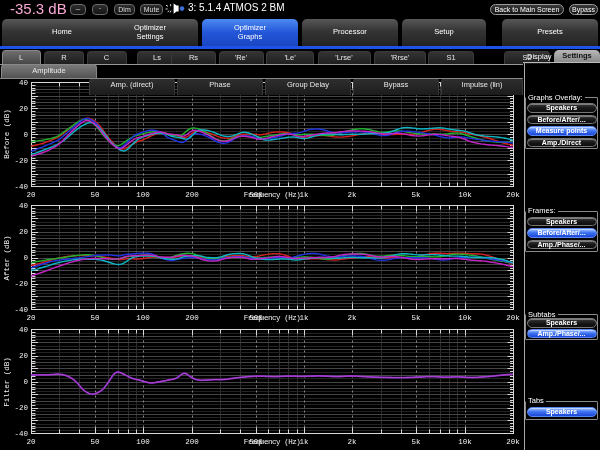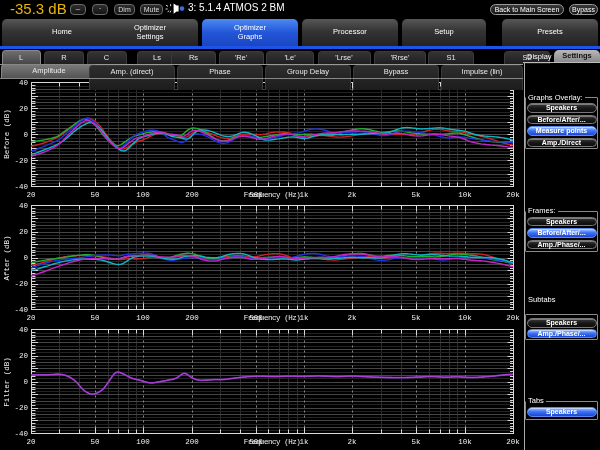--- a/index.html
+++ b/index.html
@@ -2,21 +2,21 @@
 <html><head><meta charset="utf-8"><style>
 *{margin:0;padding:0;box-sizing:border-box}
 html,body{width:600px;height:450px;background:#000;overflow:hidden;font-family:"Liberation Sans",sans-serif}
 .abs{position:absolute}
 .btn{position:absolute;border:1px solid #6a6a6a;border-radius:4px;background:linear-gradient(#2e2e2e,#151515);color:#ddd;text-align:center;font-size:7px;line-height:9.5px}
 .pillbtn{position:absolute;border:1px solid #999;border-radius:5.5px;background:linear-gradient(#3a3a3a,#141414);color:#fff;text-align:center;font-size:7px;line-height:9px}
 .maintab{position:absolute;top:19px;height:27px;border-radius:5px 5px 0 0;background:linear-gradient(#575757,#343434 45%,#232323);color:#fff;font-size:7.5px;text-align:center;display:flex;align-items:center;justify-content:center;line-height:8.5px}
 .maintab.sel{background:linear-gradient(#4d8af2,#2356d8 50%,#1a46c2)}
 .chtab{position:absolute;top:50.5px;height:13px;border:1px solid #3a3a3a;border-bottom:none;border-radius:4px 4px 0 0;background:linear-gradient(#343434,#1f1f1f);color:#e8e8e8;font-size:7.5px;text-align:center;line-height:12px}
 .chtab.sel{background:linear-gradient(#6e6e6e,#474747);border-color:#888;top:49.5px;height:14px;line-height:13px}
-.subtab{position:absolute;top:65px;height:25px;border:1px solid #3a3a3a;border-bottom:none;border-radius:4px 4px 0 0;background:linear-gradient(#2e2e2e,#1c1c1c);color:#e8e8e8;font-size:7.5px;text-align:center;line-height:11.5px}
+.subtab{position:absolute;top:78px;height:17px;border:1px solid #3a3a3a;border-bottom:none;border-radius:4px 4px 0 0;background:linear-gradient(#2e2e2e,#1c1c1c);color:#e8e8e8;font-size:7.5px;text-align:center;line-height:11.5px}
 .subtab.sel{background:linear-gradient(#7a7a7a,#535353);border-color:#888;top:64px;height:13.5px;line-height:12.5px}
 .fs{position:absolute;left:525px;width:73px;border:1px solid #8a8a8a;border-radius:1px}
 .fslab{position:absolute;left:526px;background:#000;color:#fff;font-size:7.5px;padding:0 2px;line-height:9px}
 .sbtn{position:absolute;left:1.5px;right:1.5px;height:9.5px;border:1px solid #777;border-radius:5px;background:linear-gradient(#3a3a3a,#161616 55%,#0e0e0e);box-shadow:inset 0 1px 0 rgba(255,255,255,.35);color:#fff;font-size:7px;font-weight:bold;text-align:center;line-height:8.5px}
 .sbtn.blue{background:linear-gradient(#a6c8ff,#3f74f2 45%,#1a46d8);border-color:#5b86f0}
 </style></head>
 <body>
 <svg width="600" height="450" viewBox="0 0 600 450" style="position:absolute;left:0;top:0">
 <g font-family="Liberation Mono, monospace" font-size="7.5" fill="#f2f2f2">
 <path d="M59.5 83.5V185.5M79.5 83.5V185.5M108.5 83.5V185.5M118.5 83.5V185.5M128.5 83.5V185.5M136.5 83.5V185.5M220.5 83.5V185.5M240.5 83.5V185.5M268.5 83.5V185.5M279.5 83.5V185.5M288.5 83.5V185.5M297.5 83.5V185.5M381.5 83.5V185.5M401.5 83.5V185.5M429.5 83.5V185.5M440.5 83.5V185.5M449.5 83.5V185.5M457.5 83.5V185.5" stroke="#2c2c2c" stroke-width="1" fill="none"></path>
@@ -99,21 +99,21 @@
 <path d="M31.0 265.3L32.6 265.2L34.2 264.8L35.8 264.4L37.4 264.0L39.0 263.6L40.6 263.2L42.2 262.8L43.9 262.3L45.5 261.8L47.1 261.3L48.7 260.8L50.3 260.3L51.9 259.8L53.5 259.3L55.1 258.9L56.7 258.5L58.3 258.1L59.9 257.7L61.5 257.4L63.1 257.1L64.7 256.8L66.3 256.6L68.0 256.3L69.6 256.1L71.2 256.0L72.8 255.8L74.4 255.7L76.0 255.7L77.6 255.6L79.2 255.6L80.8 255.6L82.4 255.6L84.0 255.6L85.6 255.6L87.2 255.6L88.8 255.6L90.4 255.7L92.1 255.7L93.7 255.8L95.3 255.8L96.9 256.0L98.5 256.1L100.1 256.3L101.7 256.6L103.3 256.9L104.9 257.2L106.5 257.5L108.1 257.8L109.7 258.0L111.3 258.3L112.9 258.5L114.5 258.8L116.2 259.1L117.8 259.3L119.4 259.5L121.0 259.5L122.6 259.4L124.2 259.2L125.8 258.9L127.4 258.8L129.0 258.7L130.6 258.8L132.2 258.8L133.8 258.9L135.4 258.9L137.0 258.9L138.6 258.9L140.3 258.8L141.9 258.7L143.5 258.5L145.1 258.2L146.7 257.9L148.3 257.6L149.9 257.3L151.5 257.1L153.1 257.0L154.7 256.9L156.3 257.0L157.9 257.1L159.5 257.3L161.1 257.4L162.7 257.4L164.4 257.4L166.0 257.5L167.6 257.5L169.2 257.6L170.8 257.6L172.4 257.5L174.0 257.3L175.6 257.1L177.2 256.8L178.8 256.5L180.4 256.2L182.0 256.0L183.6 255.9L185.2 255.9L186.8 255.9L188.5 255.9L190.1 256.0L191.7 256.1L193.3 256.2L194.9 256.4L196.5 256.7L198.1 257.0L199.7 257.4L201.3 257.8L202.9 258.1L204.5 258.4L206.1 258.5L207.7 258.6L209.3 258.7L210.9 258.8L212.6 258.8L214.2 258.7L215.8 258.6L217.4 258.4L219.0 258.1L220.6 257.7L222.2 257.3L223.8 256.9L225.4 256.6L227.0 256.4L228.6 256.2L230.2 256.0L231.8 255.9L233.4 255.8L235.0 255.7L236.7 255.7L238.3 255.6L239.9 255.6L241.5 255.7L243.1 255.8L244.7 256.0L246.3 256.2L247.9 256.5L249.5 256.7L251.1 256.8L252.7 256.8L254.3 256.7L255.9 256.5L257.5 256.3L259.1 256.0L260.8 255.6L262.4 255.3L264.0 254.9L265.6 254.6L267.2 254.4L268.8 254.1L270.4 253.9L272.0 253.8L273.6 253.6L275.2 253.6L276.8 253.6L278.4 253.7L280.0 253.9L281.6 254.2L283.2 254.6L284.9 255.1L286.5 255.7L288.1 256.3L289.7 256.9L291.3 257.5L292.9 257.9L294.5 258.3L296.1 258.6L297.7 258.8L299.3 258.9L300.9 258.9L302.5 258.9L304.1 259.0L305.7 259.0L307.3 259.0L309.0 259.0L310.6 258.9L312.2 258.8L313.8 258.8L315.4 258.7L317.0 258.7L318.6 258.7L320.2 258.8L321.8 259.0L323.4 259.2L325.0 259.3L326.6 259.5L328.2 259.7L329.8 259.8L331.4 259.9L333.1 260.0L334.7 259.9L336.3 259.9L337.9 259.7L339.5 259.6L341.1 259.4L342.7 259.2L344.3 259.0L345.9 258.8L347.5 258.6L349.1 258.5L350.7 258.3L352.3 258.2L353.9 258.0L355.5 257.8L357.2 257.6L358.8 257.4L360.4 257.3L362.0 257.1L363.6 256.9L365.2 256.8L366.8 256.8L368.4 256.8L370.0 256.8L371.6 257.0L373.2 257.1L374.8 257.3L376.4 257.5L378.0 257.7L379.6 257.9L381.3 257.9L382.9 258.0L384.5 258.0L386.1 257.9L387.7 257.9L389.3 257.8L390.9 257.7L392.5 257.6L394.1 257.6L395.7 257.5L397.3 257.5L398.9 257.6L400.5 257.7L402.1 257.7L403.7 257.8L405.4 257.9L407.0 257.9L408.6 257.9L410.2 257.9L411.8 257.8L413.4 257.6L415.0 257.4L416.6 257.0L418.2 256.7L419.8 256.2L421.4 255.8L423.0 255.3L424.6 254.9L426.2 254.5L427.8 254.1L429.5 253.8L431.1 253.5L432.7 253.4L434.3 253.3L435.9 253.2L437.5 253.2L439.1 253.3L440.7 253.3L442.3 253.4L443.9 253.5L445.5 253.5L447.1 253.6L448.7 253.5L450.3 253.5L451.9 253.4L453.6 253.3L455.2 253.2L456.8 253.2L458.4 253.2L460.0 253.2L461.6 253.3L463.2 253.3L464.8 253.4L466.4 253.5L468.0 253.5L469.6 253.6L471.2 253.7L472.8 253.7L474.4 253.8L476.0 253.8L477.7 253.9L479.3 254.0L480.9 254.1L482.5 254.3L484.1 254.6L485.7 255.0L487.3 255.4L488.9 255.9L490.5 256.4L492.1 256.9L493.7 257.4L495.3 258.0L496.9 258.6L498.5 259.2L500.1 259.7L501.8 260.3L503.4 260.9L505.0 261.5L506.6 262.0L508.2 262.5L509.8 263.0L511.4 263.5L513.0 263.9" fill="none" stroke="#d42020" stroke-width="1.45" stroke-linejoin="round"></path>
       <path d="M31.0 262.7L32.6 262.4L34.2 262.1L35.8 261.8L37.4 261.5L39.0 261.2L40.6 260.9L42.2 260.7L43.9 260.4L45.5 260.1L47.1 259.8L48.7 259.5L50.3 259.3L51.9 259.1L53.5 258.9L55.1 258.7L56.7 258.5L58.3 258.3L59.9 258.1L61.5 257.8L63.1 257.6L64.7 257.3L66.3 257.1L68.0 256.8L69.6 256.5L71.2 256.3L72.8 256.0L74.4 255.8L76.0 255.6L77.6 255.4L79.2 255.2L80.8 255.1L82.4 254.9L84.0 254.8L85.6 254.8L87.2 254.8L88.8 254.8L90.4 254.9L92.1 255.1L93.7 255.3L95.3 255.6L96.9 256.0L98.5 256.4L100.1 256.9L101.7 257.3L103.3 257.7L104.9 258.1L106.5 258.4L108.1 258.7L109.7 259.0L111.3 259.2L112.9 259.3L114.5 259.4L116.2 259.3L117.8 259.0L119.4 258.6L121.0 258.1L122.6 257.7L124.2 257.3L125.8 257.0L127.4 256.8L129.0 256.5L130.6 256.4L132.2 256.2L133.8 256.0L135.4 255.9L137.0 255.7L138.6 255.6L140.3 255.4L141.9 255.2L143.5 255.1L145.1 255.1L146.7 255.1L148.3 255.2L149.9 255.4L151.5 255.7L153.1 256.2L154.7 256.6L156.3 257.0L157.9 257.4L159.5 257.6L161.1 257.8L162.7 258.0L164.4 258.1L166.0 258.1L167.6 258.0L169.2 257.7L170.8 257.3L172.4 256.8L174.0 256.3L175.6 255.7L177.2 255.1L178.8 254.7L180.4 254.3L182.0 254.0L183.6 253.7L185.2 253.5L186.8 253.3L188.5 253.3L190.1 253.4L191.7 253.6L193.3 253.9L194.9 254.3L196.5 254.9L198.1 255.4L199.7 255.9L201.3 256.4L202.9 256.9L204.5 257.4L206.1 257.8L207.7 258.2L209.3 258.5L210.9 258.8L212.6 259.0L214.2 259.0L215.8 258.9L217.4 258.8L219.0 258.6L220.6 258.3L222.2 258.1L223.8 257.9L225.4 257.8L227.0 257.6L228.6 257.3L230.2 257.1L231.8 256.9L233.4 256.8L235.0 256.6L236.7 256.5L238.3 256.5L239.9 256.6L241.5 256.7L243.1 257.0L244.7 257.2L246.3 257.5L247.9 257.7L249.5 257.9L251.1 257.9L252.7 257.9L254.3 257.9L255.9 257.8L257.5 257.7L259.1 257.7L260.8 257.6L262.4 257.6L264.0 257.5L265.6 257.5L267.2 257.4L268.8 257.3L270.4 257.2L272.0 257.1L273.6 257.0L275.2 257.0L276.8 257.0L278.4 257.1L280.0 257.2L281.6 257.4L283.2 257.6L284.9 257.8L286.5 257.9L288.1 258.0L289.7 258.1L291.3 258.0L292.9 257.9L294.5 257.7L296.1 257.5L297.7 257.3L299.3 257.1L300.9 257.1L302.5 257.0L304.1 257.0L305.7 257.0L307.3 257.0L309.0 257.1L310.6 257.1L312.2 257.3L313.8 257.4L315.4 257.7L317.0 258.0L318.6 258.3L320.2 258.6L321.8 258.9L323.4 259.1L325.0 259.2L326.6 259.3L328.2 259.3L329.8 259.2L331.4 258.9L333.1 258.6L334.7 258.2L336.3 257.8L337.9 257.4L339.5 256.9L341.1 256.4L342.7 256.0L344.3 255.5L345.9 255.2L347.5 254.8L349.1 254.5L350.7 254.2L352.3 254.0L353.9 253.8L355.5 253.6L357.2 253.5L358.8 253.5L360.4 253.5L362.0 253.5L363.6 253.7L365.2 253.9L366.8 254.3L368.4 254.6L370.0 255.0L371.6 255.3L373.2 255.7L374.8 256.0L376.4 256.1L378.0 256.2L379.6 256.3L381.3 256.2L382.9 256.1L384.5 255.9L386.1 255.7L387.7 255.5L389.3 255.4L390.9 255.2L392.5 255.1L394.1 255.0L395.7 255.0L397.3 255.1L398.9 255.2L400.5 255.3L402.1 255.5L403.7 255.7L405.4 255.9L407.0 256.1L408.6 256.3L410.2 256.4L411.8 256.5L413.4 256.6L415.0 256.6L416.6 256.7L418.2 256.7L419.8 256.7L421.4 256.6L423.0 256.6L424.6 256.6L426.2 256.7L427.8 256.7L429.5 256.7L431.1 256.8L432.7 256.8L434.3 256.9L435.9 256.9L437.5 256.8L439.1 256.7L440.7 256.6L442.3 256.4L443.9 256.1L445.5 255.8L447.1 255.5L448.7 255.1L450.3 254.8L451.9 254.5L453.6 254.3L455.2 254.2L456.8 254.1L458.4 254.1L460.0 254.1L461.6 254.2L463.2 254.3L464.8 254.5L466.4 254.7L468.0 254.9L469.6 255.1L471.2 255.3L472.8 255.5L474.4 255.7L476.0 256.0L477.7 256.3L479.3 256.6L480.9 257.0L482.5 257.4L484.1 257.8L485.7 258.1L487.3 258.5L488.9 258.9L490.5 259.2L492.1 259.5L493.7 259.8L495.3 260.1L496.9 260.4L498.5 260.6L500.1 260.9L501.8 261.2L503.4 261.4L505.0 261.7L506.6 262.0L508.2 262.3L509.8 262.5L511.4 262.4L513.0 262.3" fill="none" stroke="#20b030" stroke-width="1.45" stroke-linejoin="round"></path>
       <path d="M31.0 267.9L32.6 267.3L34.2 266.8L35.8 266.3L37.4 265.7L39.0 265.2L40.6 264.7L42.2 264.2L43.9 263.7L45.5 263.2L47.1 262.7L48.7 262.3L50.3 261.8L51.9 261.4L53.5 261.1L55.1 260.8L56.7 260.5L58.3 260.3L59.9 260.1L61.5 259.8L63.1 259.6L64.7 259.4L66.3 259.2L68.0 259.0L69.6 258.8L71.2 258.7L72.8 258.5L74.4 258.3L76.0 258.1L77.6 258.0L79.2 257.8L80.8 257.6L82.4 257.4L84.0 257.1L85.6 256.9L87.2 256.6L88.8 256.4L90.4 256.2L92.1 255.9L93.7 255.7L95.3 255.5L96.9 255.3L98.5 255.2L100.1 255.1L101.7 255.0L103.3 255.0L104.9 255.0L106.5 254.9L108.1 255.0L109.7 255.0L111.3 255.1L112.9 255.3L114.5 255.5L116.2 255.6L117.8 255.7L119.4 255.7L121.0 255.5L122.6 255.2L124.2 254.8L125.8 254.5L127.4 254.3L129.0 254.2L130.6 254.0L132.2 253.9L133.8 253.8L135.4 253.7L137.0 253.5L138.6 253.4L140.3 253.3L141.9 253.2L143.5 253.1L145.1 253.1L146.7 253.2L148.3 253.3L149.9 253.5L151.5 253.9L153.1 254.5L154.7 255.1L156.3 255.8L157.9 256.6L159.5 257.3L161.1 257.9L162.7 258.5L164.4 259.0L166.0 259.5L167.6 259.9L169.2 260.2L170.8 260.4L172.4 260.4L174.0 260.2L175.6 259.9L177.2 259.6L178.8 259.2L180.4 258.9L182.0 258.6L183.6 258.4L185.2 258.2L186.8 257.9L188.5 257.8L190.1 257.6L191.7 257.5L193.3 257.5L194.9 257.7L196.5 257.9L198.1 258.1L199.7 258.4L201.3 258.7L202.9 259.0L204.5 259.2L206.1 259.4L207.7 259.6L209.3 259.7L210.9 259.8L212.6 259.9L214.2 259.9L215.8 259.8L217.4 259.6L219.0 259.3L220.6 258.9L222.2 258.6L223.8 258.3L225.4 258.0L227.0 257.8L228.6 257.6L230.2 257.4L231.8 257.2L233.4 257.0L235.0 256.8L236.7 256.7L238.3 256.6L239.9 256.6L241.5 256.7L243.1 256.9L244.7 257.2L246.3 257.5L247.9 257.8L249.5 258.0L251.1 258.2L252.7 258.4L254.3 258.4L255.9 258.4L257.5 258.4L259.1 258.3L260.8 258.3L262.4 258.2L264.0 258.2L265.6 258.2L267.2 258.2L268.8 258.1L270.4 258.0L272.0 257.9L273.6 257.8L275.2 257.7L276.8 257.6L278.4 257.6L280.0 257.5L281.6 257.6L283.2 257.6L284.9 257.7L286.5 257.7L288.1 257.7L289.7 257.6L291.3 257.5L292.9 257.2L294.5 256.8L296.1 256.4L297.7 255.9L299.3 255.5L300.9 255.0L302.5 254.7L304.1 254.4L305.7 254.1L307.3 253.8L309.0 253.6L310.6 253.5L312.2 253.4L313.8 253.4L315.4 253.5L317.0 253.7L318.6 253.9L320.2 254.3L321.8 254.7L323.4 255.1L325.0 255.5L326.6 255.9L328.2 256.2L329.8 256.5L331.4 256.7L333.1 256.8L334.7 256.8L336.3 256.8L337.9 256.7L339.5 256.6L341.1 256.5L342.7 256.4L344.3 256.2L345.9 256.1L347.5 256.1L349.1 256.0L350.7 256.0L352.3 256.0L353.9 256.0L355.5 256.0L357.2 256.1L358.8 256.2L360.4 256.3L362.0 256.5L363.6 256.7L365.2 257.0L366.8 257.4L368.4 257.8L370.0 258.2L371.6 258.7L373.2 259.1L374.8 259.5L376.4 259.9L378.0 260.1L379.6 260.3L381.3 260.4L382.9 260.3L384.5 260.2L386.1 260.0L387.7 259.8L389.3 259.5L390.9 259.2L392.5 258.9L394.1 258.6L395.7 258.3L397.3 258.1L398.9 258.0L400.5 257.8L402.1 257.7L403.7 257.7L405.4 257.7L407.0 257.7L408.6 257.7L410.2 257.7L411.8 257.7L413.4 257.7L415.0 257.7L416.6 257.7L418.2 257.7L419.8 257.7L421.4 257.7L423.0 257.8L424.6 257.9L426.2 258.0L427.8 258.1L429.5 258.3L431.1 258.6L432.7 258.8L434.3 259.1L435.9 259.3L437.5 259.6L439.1 259.8L440.7 259.9L442.3 260.0L443.9 260.0L445.5 259.9L447.1 259.7L448.7 259.5L450.3 259.2L451.9 258.9L453.6 258.6L455.2 258.3L456.8 258.1L458.4 257.9L460.0 257.8L461.6 257.7L463.2 257.6L464.8 257.5L466.4 257.4L468.0 257.4L469.6 257.4L471.2 257.4L472.8 257.3L474.4 257.3L476.0 257.3L477.7 257.3L479.3 257.4L480.9 257.5L482.5 257.7L484.1 257.9L485.7 258.1L487.3 258.3L488.9 258.6L490.5 258.8L492.1 259.1L493.7 259.3L495.3 259.6L496.9 259.8L498.5 260.1L500.1 260.3L501.8 260.6L503.4 260.9L505.0 261.2L506.6 261.5L508.2 261.9L509.8 262.3L511.4 262.7L513.0 262.9" fill="none" stroke="#2033e0" stroke-width="1.45" stroke-linejoin="round"></path>
       <path d="M31.0 270.0L32.6 269.9L34.2 269.9L35.8 269.6L37.4 269.1L39.0 268.5L40.6 268.0L42.2 267.5L43.9 267.0L45.5 266.5L47.1 266.1L48.7 265.6L50.3 265.1L51.9 264.5L53.5 264.0L55.1 263.5L56.7 263.1L58.3 262.7L59.9 262.3L61.5 261.9L63.1 261.6L64.7 261.3L66.3 260.9L68.0 260.7L69.6 260.4L71.2 260.1L72.8 259.9L74.4 259.7L76.0 259.5L77.6 259.4L79.2 259.3L80.8 259.2L82.4 259.2L84.0 259.2L85.6 259.2L87.2 259.2L88.8 259.2L90.4 259.2L92.1 259.3L93.7 259.3L95.3 259.4L96.9 259.6L98.5 259.7L100.1 259.9L101.7 260.2L103.3 260.6L104.9 261.0L106.5 261.5L108.1 262.0L109.7 262.5L111.3 263.0L112.9 263.5L114.5 263.9L116.2 264.2L117.8 264.4L119.4 264.4L121.0 264.2L122.6 263.7L124.2 262.9L125.8 261.9L127.4 260.8L129.0 259.7L130.6 258.7L132.2 257.9L133.8 257.3L135.4 256.9L137.0 256.5L138.6 256.3L140.3 256.1L141.9 256.0L143.5 256.0L145.1 255.9L146.7 255.9L148.3 255.9L149.9 255.9L151.5 255.9L153.1 256.0L154.7 256.1L156.3 256.4L157.9 256.8L159.5 257.2L161.1 257.7L162.7 258.1L164.4 258.5L166.0 258.8L167.6 259.0L169.2 259.1L170.8 259.2L172.4 259.3L174.0 259.2L175.6 259.1L177.2 258.8L178.8 258.4L180.4 257.9L182.0 257.4L183.6 256.9L185.2 256.5L186.8 256.2L188.5 256.0L190.1 255.8L191.7 255.7L193.3 255.6L194.9 255.5L196.5 255.6L198.1 255.7L199.7 255.9L201.3 256.2L202.9 256.5L204.5 256.9L206.1 257.2L207.7 257.4L209.3 257.5L210.9 257.6L212.6 257.7L214.2 257.7L215.8 257.6L217.4 257.5L219.0 257.2L220.6 256.9L222.2 256.5L223.8 256.0L225.4 255.5L227.0 255.0L228.6 254.5L230.2 254.2L231.8 253.9L233.4 253.7L235.0 253.6L236.7 253.5L238.3 253.5L239.9 253.5L241.5 253.6L243.1 253.8L244.7 254.1L246.3 254.6L247.9 255.1L249.5 255.8L251.1 256.4L252.7 257.1L254.3 257.7L255.9 258.2L257.5 258.6L259.1 258.9L260.8 259.2L262.4 259.3L264.0 259.4L265.6 259.5L267.2 259.5L268.8 259.6L270.4 259.6L272.0 259.6L273.6 259.5L275.2 259.4L276.8 259.3L278.4 259.2L280.0 259.0L281.6 259.0L283.2 258.9L284.9 259.0L286.5 259.1L288.1 259.2L289.7 259.4L291.3 259.6L292.9 259.7L294.5 259.9L296.1 259.9L297.7 259.9L299.3 259.8L300.9 259.6L302.5 259.3L304.1 259.1L305.7 258.8L307.3 258.7L309.0 258.5L310.6 258.3L312.2 258.1L313.8 258.0L315.4 257.8L317.0 257.7L318.6 257.5L320.2 257.5L321.8 257.5L323.4 257.5L325.0 257.7L326.6 257.8L328.2 257.9L329.8 258.1L331.4 258.2L333.1 258.3L334.7 258.3L336.3 258.3L337.9 258.3L339.5 258.2L341.1 258.0L342.7 257.9L344.3 257.8L345.9 257.7L347.5 257.6L349.1 257.5L350.7 257.4L352.3 257.5L353.9 257.5L355.5 257.5L357.2 257.6L358.8 257.6L360.4 257.6L362.0 257.7L363.6 257.7L365.2 257.7L366.8 257.7L368.4 257.8L370.0 257.8L371.6 257.8L373.2 257.9L374.8 258.0L376.4 258.1L378.0 258.1L379.6 258.1L381.3 258.0L382.9 257.9L384.5 257.6L386.1 257.3L387.7 256.9L389.3 256.5L390.9 256.0L392.5 255.6L394.1 255.1L395.7 254.7L397.3 254.4L398.9 254.1L400.5 253.9L402.1 253.7L403.7 253.7L405.4 253.7L407.0 253.8L408.6 253.9L410.2 254.1L411.8 254.3L413.4 254.5L415.0 254.6L416.6 254.8L418.2 254.9L419.8 254.9L421.4 254.9L423.0 254.9L424.6 254.8L426.2 254.8L427.8 254.7L429.5 254.7L431.1 254.6L432.7 254.6L434.3 254.7L435.9 254.8L437.5 254.9L439.1 255.0L440.7 255.2L442.3 255.4L443.9 255.5L445.5 255.7L447.1 255.9L448.7 256.0L450.3 256.1L451.9 256.1L453.6 256.1L455.2 256.1L456.8 256.1L458.4 256.1L460.0 256.2L461.6 256.3L463.2 256.5L464.8 256.7L466.4 256.8L468.0 257.0L469.6 257.1L471.2 257.3L472.8 257.4L474.4 257.5L476.0 257.5L477.7 257.5L479.3 257.5L480.9 257.5L482.5 257.4L484.1 257.4L485.7 257.4L487.3 257.4L488.9 257.5L490.5 257.7L492.1 257.8L493.7 258.0L495.3 258.2L496.9 258.5L498.5 258.8L500.1 259.1L501.8 259.4L503.4 259.8L505.0 260.3L506.6 260.7L508.2 261.3L509.8 261.8L511.4 262.4L513.0 263.0" fill="none" stroke="#10b5c5" stroke-width="1.45" stroke-linejoin="round"></path>
       <path d="M31.0 276.0L32.6 275.5L34.2 275.0L35.8 274.4L37.4 273.9L39.0 273.4L40.6 272.8L42.2 272.3L43.9 271.7L45.5 271.1L47.1 270.5L48.7 269.9L50.3 269.3L51.9 268.6L53.5 268.1L55.1 267.5L56.7 266.9L58.3 266.4L59.9 265.8L61.5 265.3L63.1 264.7L64.7 264.2L66.3 263.6L68.0 263.1L69.6 262.6L71.2 262.1L72.8 261.7L74.4 261.3L76.0 260.9L77.6 260.5L79.2 260.2L80.8 259.9L82.4 259.6L84.0 259.4L85.6 259.1L87.2 258.9L88.8 258.8L90.4 258.6L92.1 258.5L93.7 258.4L95.3 258.4L96.9 258.4L98.5 258.4L100.1 258.5L101.7 258.6L103.3 258.7L104.9 258.7L106.5 258.7L108.1 258.7L109.7 258.9L111.3 259.0L112.9 259.0L114.5 259.1L116.2 259.0L117.8 258.9L119.4 258.6L121.0 258.2L122.6 257.7L124.2 257.1L125.8 256.7L127.4 256.3L129.0 256.1L130.6 255.9L132.2 255.8L133.8 255.7L135.4 255.7L137.0 255.6L138.6 255.6L140.3 255.5L141.9 255.4L143.5 255.3L145.1 255.2L146.7 255.1L148.3 255.1L149.9 255.1L151.5 255.2L153.1 255.4L154.7 255.7L156.3 256.0L157.9 256.4L159.5 256.7L161.1 256.9L162.7 257.0L164.4 257.2L166.0 257.3L167.6 257.3L169.2 257.3L170.8 257.3L172.4 257.1L174.0 256.8L175.6 256.4L177.2 256.1L178.8 255.7L180.4 255.5L182.0 255.4L183.6 255.3L185.2 255.4L186.8 255.4L188.5 255.6L190.1 255.8L191.7 256.0L193.3 256.4L194.9 256.8L196.5 257.4L198.1 258.0L199.7 258.6L201.3 259.2L202.9 259.7L204.5 260.0L206.1 260.4L207.7 260.7L209.3 260.9L210.9 261.1L212.6 261.1L214.2 261.1L215.8 260.9L217.4 260.7L219.0 260.3L220.6 259.8L222.2 259.4L223.8 259.0L225.4 258.6L227.0 258.3L228.6 258.0L230.2 257.8L231.8 257.6L233.4 257.4L235.0 257.2L236.7 257.2L238.3 257.1L239.9 257.2L241.5 257.3L243.1 257.6L244.7 257.9L246.3 258.3L247.9 258.6L249.5 259.0L251.1 259.2L252.7 259.3L254.3 259.4L255.9 259.3L257.5 259.2L259.1 259.0L260.8 258.8L262.4 258.6L264.0 258.3L265.6 258.1L267.2 257.9L268.8 257.6L270.4 257.4L272.0 257.1L273.6 256.9L275.2 256.6L276.8 256.5L278.4 256.4L280.0 256.4L281.6 256.6L283.2 256.8L284.9 257.0L286.5 257.3L288.1 257.6L289.7 257.9L291.3 258.2L292.9 258.3L294.5 258.4L296.1 258.4L297.7 258.4L299.3 258.3L300.9 258.2L302.5 258.2L304.1 258.1L305.7 258.1L307.3 258.0L309.0 257.9L310.6 257.8L312.2 257.7L313.8 257.6L315.4 257.5L317.0 257.4L318.6 257.4L320.2 257.4L321.8 257.4L323.4 257.5L325.0 257.4L326.6 257.4L328.2 257.3L329.8 257.2L331.4 257.0L333.1 256.8L334.7 256.5L336.3 256.1L337.9 255.8L339.5 255.4L341.1 255.1L342.7 254.8L344.3 254.5L345.9 254.3L347.5 254.2L349.1 254.1L350.7 254.0L352.3 254.0L353.9 254.0L355.5 254.0L357.2 254.0L358.8 254.1L360.4 254.1L362.0 254.2L363.6 254.4L365.2 254.5L366.8 254.8L368.4 255.0L370.0 255.3L371.6 255.6L373.2 256.0L374.8 256.2L376.4 256.5L378.0 256.7L379.6 256.8L381.3 256.9L382.9 256.9L384.5 256.8L386.1 256.8L387.7 256.7L389.3 256.6L390.9 256.5L392.5 256.5L394.1 256.5L395.7 256.5L397.3 256.7L398.9 256.9L400.5 257.1L402.1 257.4L403.7 257.8L405.4 258.1L407.0 258.4L408.6 258.7L410.2 259.0L411.8 259.2L413.4 259.4L415.0 259.5L416.6 259.5L418.2 259.5L419.8 259.5L421.4 259.4L423.0 259.2L424.6 259.1L426.2 259.0L427.8 258.8L429.5 258.8L431.1 258.7L432.7 258.7L434.3 258.7L435.9 258.7L437.5 258.8L439.1 258.8L440.7 258.8L442.3 258.8L443.9 258.8L445.5 258.8L447.1 258.7L448.7 258.6L450.3 258.5L451.9 258.4L453.6 258.4L455.2 258.4L456.8 258.5L458.4 258.6L460.0 258.8L461.6 259.0L463.2 259.2L464.8 259.4L466.4 259.6L468.0 259.8L469.6 260.0L471.2 260.2L472.8 260.3L474.4 260.4L476.0 260.5L477.7 260.6L479.3 260.7L480.9 260.8L482.5 260.9L484.1 261.1L485.7 261.3L487.3 261.5L488.9 261.8L490.5 262.0L492.1 262.3L493.7 262.5L495.3 262.8L496.9 263.1L498.5 263.4L500.1 263.7L501.8 264.0L503.4 264.4L505.0 264.8L506.6 265.2L508.2 265.6L509.8 266.0L511.4 266.4L513.0 266.7" fill="none" stroke="#c424c4" stroke-width="1.45" stroke-linejoin="round"></path>
 <path d="M31.0 375.0L32.6 375.0L34.2 375.0L35.8 374.9L37.4 374.9L39.0 374.9L40.6 374.9L42.2 374.9L43.9 374.8L45.5 374.8L47.1 374.8L48.7 374.8L50.3 374.7L51.9 374.6L53.5 374.5L55.1 374.3L56.7 374.2L58.3 374.2L59.9 374.3L61.5 374.5L63.1 374.8L64.7 375.1L66.3 375.6L68.0 376.3L69.6 377.1L71.2 378.0L72.8 379.1L74.4 380.3L76.0 381.7L77.6 383.3L79.2 385.3L80.8 387.2L82.4 389.0L84.0 390.4L85.6 391.6L87.2 392.6L88.8 393.3L90.4 393.9L92.1 394.2L93.7 394.1L95.3 393.7L96.9 393.1L98.5 392.3L100.1 391.4L101.7 390.2L103.3 388.9L104.9 387.0L106.5 384.8L108.1 382.5L109.7 380.2L111.3 377.7L112.9 375.4L114.5 373.5L116.2 372.4L117.8 372.1L119.4 372.3L121.0 372.9L122.6 373.6L124.2 374.4L125.8 375.2L127.4 376.0L129.0 376.9L130.6 377.7L132.2 378.3L133.8 378.9L135.4 379.2L137.0 379.6L138.6 379.9L140.3 380.3L141.9 380.8L143.5 381.3L145.1 381.8L146.7 382.2L148.3 382.6L149.9 382.8L151.5 382.9L153.1 382.8L154.7 382.6L156.3 382.3L157.9 382.0L159.5 381.8L161.1 381.5L162.7 381.2L164.4 380.9L166.0 380.6L167.6 380.2L169.2 379.9L170.8 379.6L172.4 379.3L174.0 379.0L175.6 378.4L177.2 377.7L178.8 376.5L180.4 375.3L182.0 374.1L183.6 373.4L185.2 373.4L186.8 374.1L188.5 375.3L190.1 376.5L191.7 377.6L193.3 378.4L194.9 379.1L196.5 379.6L198.1 380.0L199.7 380.2L201.3 380.3L202.9 380.2L204.5 380.2L206.1 380.1L207.7 380.0L209.3 379.9L210.9 379.8L212.6 379.7L214.2 379.6L215.8 379.6L217.4 379.6L219.0 379.6L220.6 379.6L222.2 379.5L223.8 379.5L225.4 379.3L227.0 379.2L228.6 379.0L230.2 378.7L231.8 378.5L233.4 378.3L235.0 378.0L236.7 377.8L238.3 377.7L239.9 377.5L241.5 377.3L243.1 377.1L244.7 377.0L246.3 376.8L247.9 376.7L249.5 376.6L251.1 376.5L252.7 376.4L254.3 376.3L255.9 376.2L257.5 376.2L259.1 376.2L260.8 376.2L262.4 376.2L264.0 376.2L265.6 376.3L267.2 376.4L268.8 376.4L270.4 376.5L272.0 376.5L273.6 376.6L275.2 376.6L276.8 376.5L278.4 376.5L280.0 376.4L281.6 376.4L283.2 376.3L284.9 376.2L286.5 376.2L288.1 376.2L289.7 376.2L291.3 376.2L292.9 376.2L294.5 376.2L296.1 376.2L297.7 376.3L299.3 376.3L300.9 376.3L302.5 376.3L304.1 376.3L305.7 376.3L307.3 376.2L309.0 376.2L310.6 376.1L312.2 376.1L313.8 376.0L315.4 376.0L317.0 375.9L318.6 375.9L320.2 375.9L321.8 376.0L323.4 376.0L325.0 376.1L326.6 376.2L328.2 376.2L329.8 376.3L331.4 376.4L333.1 376.5L334.7 376.5L336.3 376.6L337.9 376.6L339.5 376.5L341.1 376.5L342.7 376.4L344.3 376.3L345.9 376.2L347.5 376.1L349.1 376.1L350.7 376.0L352.3 376.0L353.9 376.1L355.5 376.1L357.2 376.2L358.8 376.3L360.4 376.4L362.0 376.5L363.6 376.6L365.2 376.7L366.8 376.8L368.4 376.8L370.0 376.9L371.6 377.0L373.2 377.1L374.8 377.1L376.4 377.2L378.0 377.2L379.6 377.3L381.3 377.3L382.9 377.4L384.5 377.4L386.1 377.4L387.7 377.5L389.3 377.5L390.9 377.5L392.5 377.6L394.1 377.6L395.7 377.6L397.3 377.6L398.9 377.6L400.5 377.6L402.1 377.6L403.7 377.6L405.4 377.6L407.0 377.5L408.6 377.5L410.2 377.4L411.8 377.4L413.4 377.3L415.0 377.2L416.6 377.2L418.2 377.1L419.8 377.0L421.4 377.0L423.0 376.9L424.6 376.8L426.2 376.7L427.8 376.6L429.5 376.6L431.1 376.6L432.7 376.6L434.3 376.6L435.9 376.7L437.5 376.8L439.1 376.9L440.7 377.0L442.3 377.1L443.9 377.2L445.5 377.2L447.1 377.2L448.7 377.2L450.3 377.1L451.9 377.0L453.6 376.9L455.2 376.8L456.8 376.8L458.4 376.8L460.0 376.9L461.6 377.0L463.2 377.1L464.8 377.2L466.4 377.3L468.0 377.4L469.6 377.4L471.2 377.5L472.8 377.5L474.4 377.4L476.0 377.4L477.7 377.3L479.3 377.2L480.9 377.1L482.5 377.0L484.1 376.9L485.7 376.7L487.3 376.6L488.9 376.5L490.5 376.3L492.1 376.2L493.7 376.0L495.3 375.9L496.9 375.7L498.5 375.5L500.1 375.4L501.8 375.2L503.4 375.0L505.0 374.9L506.6 374.7L508.2 374.6L509.8 374.4L511.4 374.3L513.0 374.2" fill="none" stroke="#8228c0" stroke-width="1.8" stroke-linejoin="round"></path>
 <path d="M31.0 375.0L32.6 375.0L34.2 375.0L35.8 374.9L37.4 374.9L39.0 374.9L40.6 374.9L42.2 374.9L43.9 374.8L45.5 374.8L47.1 374.8L48.7 374.8L50.3 374.7L51.9 374.6L53.5 374.5L55.1 374.3L56.7 374.2L58.3 374.2L59.9 374.3L61.5 374.5L63.1 374.8L64.7 375.1L66.3 375.6L68.0 376.3L69.6 377.1L71.2 378.0L72.8 379.1L74.4 380.3L76.0 381.7L77.6 383.3L79.2 385.3L80.8 387.2L82.4 389.0L84.0 390.4L85.6 391.6L87.2 392.6L88.8 393.3L90.4 393.9L92.1 394.2L93.7 394.1L95.3 393.7L96.9 393.1L98.5 392.3L100.1 391.4L101.7 390.2L103.3 388.9L104.9 387.0L106.5 384.8L108.1 382.5L109.7 380.2L111.3 377.7L112.9 375.4L114.5 373.5L116.2 372.4L117.8 372.1L119.4 372.3L121.0 372.9L122.6 373.6L124.2 374.4L125.8 375.2L127.4 376.0L129.0 376.9L130.6 377.7L132.2 378.3L133.8 378.9L135.4 379.2L137.0 379.6L138.6 379.9L140.3 380.3L141.9 380.8L143.5 381.3L145.1 381.8L146.7 382.2L148.3 382.6L149.9 382.8L151.5 382.9L153.1 382.8L154.7 382.6L156.3 382.3L157.9 382.0L159.5 381.8L161.1 381.5L162.7 381.2L164.4 380.9L166.0 380.6L167.6 380.2L169.2 379.9L170.8 379.6L172.4 379.3L174.0 379.0L175.6 378.4L177.2 377.7L178.8 376.5L180.4 375.3L182.0 374.1L183.6 373.4L185.2 373.4L186.8 374.1L188.5 375.3L190.1 376.5L191.7 377.6L193.3 378.4L194.9 379.1L196.5 379.6L198.1 380.0L199.7 380.2L201.3 380.3L202.9 380.2L204.5 380.2L206.1 380.1L207.7 380.0L209.3 379.9L210.9 379.8L212.6 379.7L214.2 379.6L215.8 379.6L217.4 379.6L219.0 379.6L220.6 379.6L222.2 379.5L223.8 379.5L225.4 379.3L227.0 379.2L228.6 379.0L230.2 378.7L231.8 378.5L233.4 378.3L235.0 378.0L236.7 377.8L238.3 377.7L239.9 377.5L241.5 377.3L243.1 377.1L244.7 377.0L246.3 376.8L247.9 376.7L249.5 376.6L251.1 376.5L252.7 376.4L254.3 376.3L255.9 376.2L257.5 376.2L259.1 376.2L260.8 376.2L262.4 376.2L264.0 376.2L265.6 376.3L267.2 376.4L268.8 376.4L270.4 376.5L272.0 376.5L273.6 376.6L275.2 376.6L276.8 376.5L278.4 376.5L280.0 376.4L281.6 376.4L283.2 376.3L284.9 376.2L286.5 376.2L288.1 376.2L289.7 376.2L291.3 376.2L292.9 376.2L294.5 376.2L296.1 376.2L297.7 376.3L299.3 376.3L300.9 376.3L302.5 376.3L304.1 376.3L305.7 376.3L307.3 376.2L309.0 376.2L310.6 376.1L312.2 376.1L313.8 376.0L315.4 376.0L317.0 375.9L318.6 375.9L320.2 375.9L321.8 376.0L323.4 376.0L325.0 376.1L326.6 376.2L328.2 376.2L329.8 376.3L331.4 376.4L333.1 376.5L334.7 376.5L336.3 376.6L337.9 376.6L339.5 376.5L341.1 376.5L342.7 376.4L344.3 376.3L345.9 376.2L347.5 376.1L349.1 376.1L350.7 376.0L352.3 376.0L353.9 376.1L355.5 376.1L357.2 376.2L358.8 376.3L360.4 376.4L362.0 376.5L363.6 376.6L365.2 376.7L366.8 376.8L368.4 376.8L370.0 376.9L371.6 377.0L373.2 377.1L374.8 377.1L376.4 377.2L378.0 377.2L379.6 377.3L381.3 377.3L382.9 377.4L384.5 377.4L386.1 377.4L387.7 377.5L389.3 377.5L390.9 377.5L392.5 377.6L394.1 377.6L395.7 377.6L397.3 377.6L398.9 377.6L400.5 377.6L402.1 377.6L403.7 377.6L405.4 377.6L407.0 377.5L408.6 377.5L410.2 377.4L411.8 377.4L413.4 377.3L415.0 377.2L416.6 377.2L418.2 377.1L419.8 377.0L421.4 377.0L423.0 376.9L424.6 376.8L426.2 376.7L427.8 376.6L429.5 376.6L431.1 376.6L432.7 376.6L434.3 376.6L435.9 376.7L437.5 376.8L439.1 376.9L440.7 377.0L442.3 377.1L443.9 377.2L445.5 377.2L447.1 377.2L448.7 377.2L450.3 377.1L451.9 377.0L453.6 376.9L455.2 376.8L456.8 376.8L458.4 376.8L460.0 376.9L461.6 377.0L463.2 377.1L464.8 377.2L466.4 377.3L468.0 377.4L469.6 377.4L471.2 377.5L472.8 377.5L474.4 377.4L476.0 377.4L477.7 377.3L479.3 377.2L480.9 377.1L482.5 377.0L484.1 376.9L485.7 376.7L487.3 376.6L488.9 376.5L490.5 376.3L492.1 376.2L493.7 376.0L495.3 375.9L496.9 375.7L498.5 375.5L500.1 375.4L501.8 375.2L503.4 375.0L505.0 374.9L506.6 374.7L508.2 374.6L509.8 374.4L511.4 374.3L513.0 374.2" fill="none" stroke="#b44ad4" stroke-width="1.0" stroke-linejoin="round"></path>
 </g>
   </svg>
 
-<div class="abs" style="left:10px;top:0px;font-size:15px;color:#eab308">-35.3&nbsp;dB</div>
+<div class="abs" style="left:10px;top:0px;font-size:15px;color:#f9a8d4">-35.3&nbsp;dB</div>
 <div class="btn" style="left:70px;top:3.5px;width:16px;height:11px;line-height:8px;font-size:8px">–</div>
 <div class="btn" style="left:92px;top:3.5px;width:16px;height:11px;line-height:8px;font-size:8px">·</div>
 <div class="btn" style="left:114px;top:3.5px;width:21px;height:11px">Dim</div>
 <div class="btn" style="left:140px;top:3.5px;width:23px;height:11px">Mute</div>
 <svg class="abs" style="left:165px;top:3px" width="21" height="12" viewBox="0 0 21 12">
 <path d="M1 2.2l2 1.2M0.6 6h2M2.6 8.8l1.6-1M5.6 1.2v2M5 9.5l1-1.8" stroke="#ddd" stroke-width="1" fill="none"></path>
 <path d="M13.6 2.6h-2L8.6 0.6v10.2l3-2.4h2z" fill="#fff"></path>
 <circle cx="17" cy="5.6" r="2.3" fill="#3d6ed8"></circle>
 </svg>
 <div class="abs" style="left:188px;top:2px;font-size:10px;color:#fff">3: 5.1.4 ATMOS 2 BM</div>
@@ -165,21 +165,21 @@
 
 <div class="fs" style="top:210.5px;height:41px"></div>
 <div class="fslab" style="top:206px">Frames:</div>
 <div class="abs" style="left:525px;top:210.5px;width:73px">
   <div class="sbtn" style="top:6px">Speakers</div>
   <div class="sbtn blue" style="top:17.5px">Before/After/...</div>
   <div class="sbtn" style="top:29px">Amp./Phase/...</div>
 </div>
 
 <div class="fs" style="top:313.5px;height:26.5px"></div>
-<div class="fslab" style="top:295px">Subtabs</div>
+<div class="fslab" style="top:310px">Subtabs</div>
 <div class="abs" style="left:525px;top:313.5px;width:73px">
   <div class="sbtn" style="top:4.5px">Speakers</div>
   <div class="sbtn blue" style="top:15px">Amp./Phase/...</div>
 </div>
 
 <div class="fs" style="top:400.5px;height:19px"></div>
 <div class="fslab" style="top:396px">Tabs</div>
 <div class="abs" style="left:525px;top:400.5px;width:73px">
   <div class="sbtn blue" style="top:6.5px">Speakers</div>
 </div>

